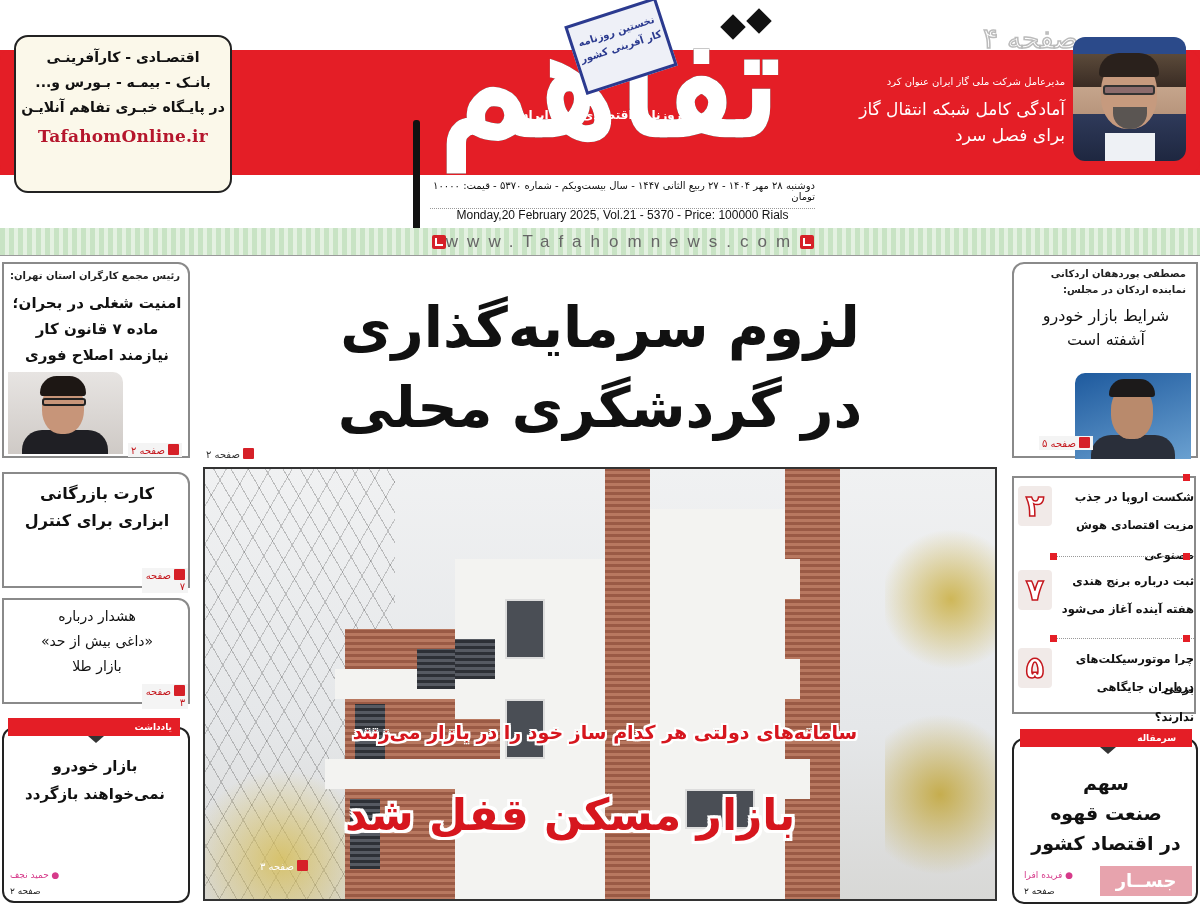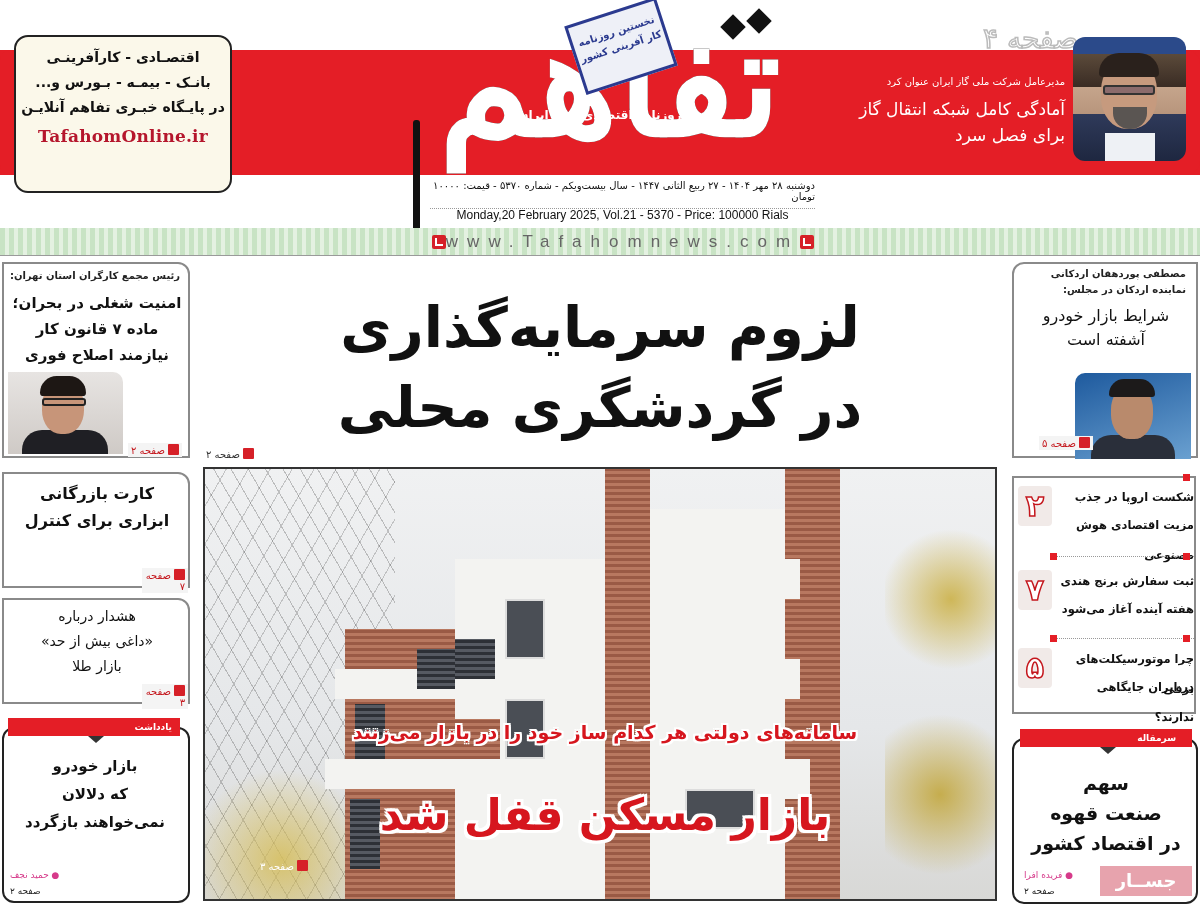--- a/index.html
+++ b/index.html
@@ -218,21 +218,21 @@
       radial-gradient(circle at 60% 30%, rgba(205,180,80,0.95) 0, rgba(205,180,80,0) 70px),
       radial-gradient(circle at 50% 75%, rgba(196,170,70,0.95) 0, rgba(196,170,70,0) 80px);
   }
   .photo-sub {
     position: absolute; left: 120px; top: 252px; width: 560px;
     font-size: 19px; font-weight: bold; color: #d6161e; direction: rtl; text-align: center;
     text-shadow: 2px 0 #fff, -2px 0 #fff, 0 2px #fff, 0 -2px #fff, 2px 2px #fff, -2px -2px #fff, 2px -2px #fff, -2px 2px #fff;
   }
   .photo-head {
     position: absolute; left: 140px; top: 320px; width: 520px;
-    font-size: 44px; font-weight: bold; color: #d6161e; direction: rtl; text-align: center;
+    font-size: 44px; font-weight: bold; color: #d6161e; direction: rtl; text-align: left;
     text-shadow: 3px 0 #fff, -3px 0 #fff, 0 3px #fff, 0 -3px #fff, 3px 3px #fff, -3px -3px #fff, 3px -3px #fff, -3px 3px #fff;
   }
 
   
   .rbox-top {
     position: absolute; left: 1012px; top: 262px; width: 186px; height: 196px;
     border: 2px solid #8a8a8a; border-radius: 12px 0 0 0; background: #fff;
   }
   .photo-man2 {
     position: absolute; left: 1075px; top: 373px; width: 116px; height: 86px; overflow: hidden;
@@ -365,21 +365,20 @@
   </div>
   <div class="page-ref" style="left:138px;top:84px;">
     <span class="sq"></span><span>صفحه ۳</span>
   </div>
 </div>
 
 <div class="note-box"></div>
 <div class="note-bar">یادداشت</div>
 <div class="note-head">
   <div>بازار خودرو</div>
-  <div>که دلالان</div>
   <div>نمی‌خواهند بازگردد</div>
 </div>
 <div class="author abs" style="left:10px;top:870px;">● حمید نجف</div>
 <div class="pgsmall abs" style="left:10px;top:886px;">صفحه ۲</div>
 
 <div class="main-head">
   <div>لزوم سرمایه‌گذاری</div>
   <div>در گردشگری محلی</div>
 </div>
 <div class="page-ref" style="left:203px;top:447px;background:transparent;color:#333;">
@@ -438,21 +437,21 @@
   <div class="ritem" style="top:4px;height:72px;">
     <div class="num" style="top:4px;">۲</div>
     <div class="txt" style="top:0;">شکست اروپا در جذب</div>
     <div class="txt" style="top:28px;">مزیت اقتصادی هوش مصنوعی</div>
   </div>
   <div class="sep" style="top:78px;"></div>
   <div class="red-dot" style="left:36px;top:75px;"></div>
   <div class="red-dot" style="right:4px;top:75px;"></div>
   <div class="ritem" style="top:88px;height:72px;">
     <div class="num" style="top:4px;">۷</div>
-    <div class="txt" style="top:0;">ثبت سفارش برنج هندی</div>
+    <div class="txt" style="top:0;">ثبت درباره برنج هندی</div>
     <div class="txt" style="top:28px;">هفته آینده آغاز می‌شود</div>
   </div>
   <div class="sep" style="top:160px;"></div>
   <div class="red-dot" style="left:36px;top:157px;"></div>
   <div class="red-dot" style="right:4px;top:157px;"></div>
   <div class="ritem" style="top:166px;height:72px;">
     <div class="num" style="top:4px;">۵</div>
     <div class="txt" style="top:0;">چرا موتورسیکلت‌های برقی</div>
     <div class="txt" style="top:28px;">در ایران جایگاهی ندارند؟</div>
   </div>

